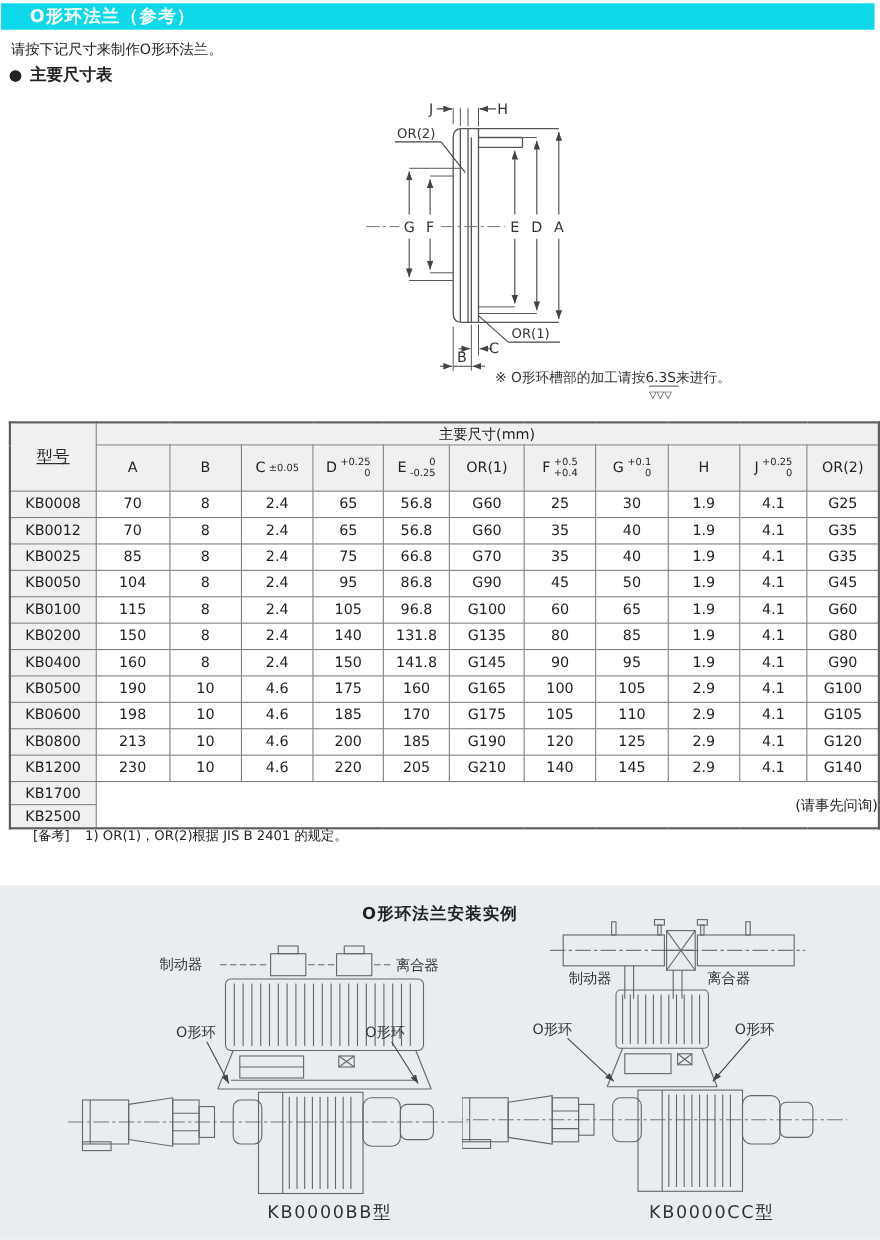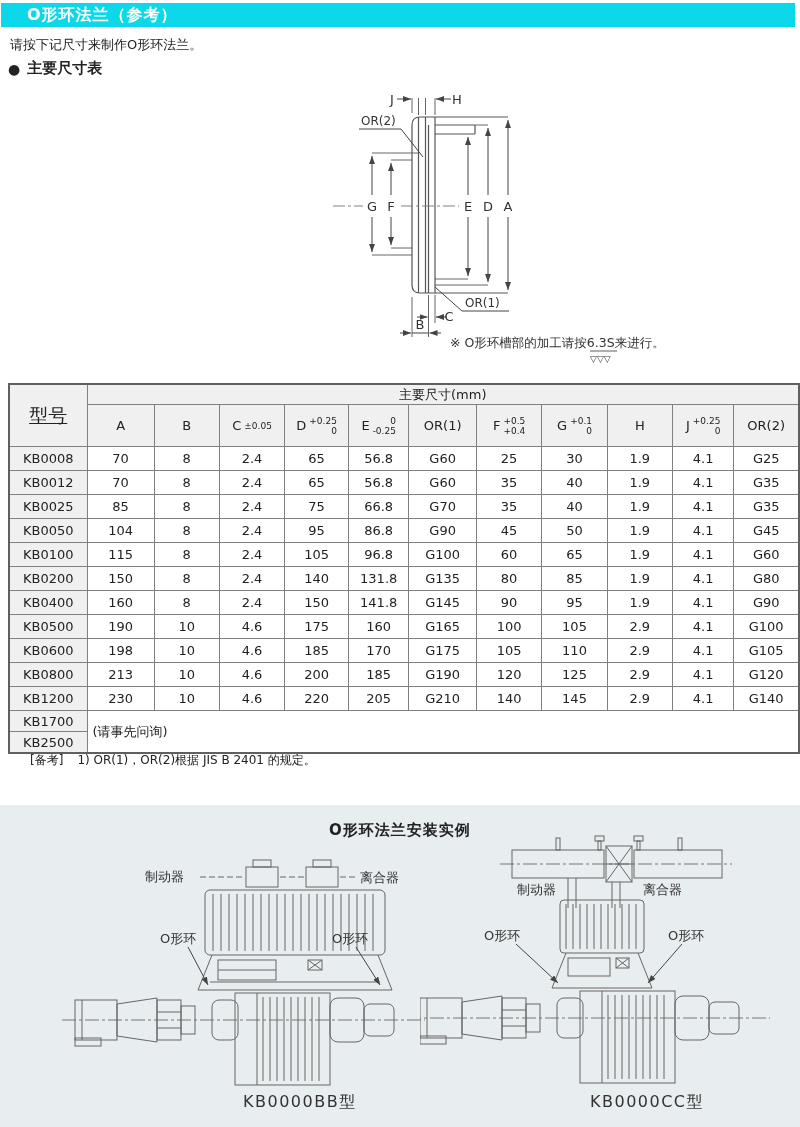--- a/index.html
+++ b/index.html
@@ -28,26 +28,26 @@
   .dimtable{
     position:absolute;left:8px;top:383px;border-collapse:collapse;
     font-size:13px;color:#222;table-layout:fixed;
   }
   .dimtable th,.dimtable td{
     border:1px solid #808080;text-align:center;vertical-align:middle;
     padding:0;font-weight:normal;overflow:hidden;
   }
   .dimtable{border:2px solid #606060;}
   .dimtable .span-h{height:19px;background:#f0f0f0;font-size:13px;}
-  .dimtable .model-h{width:77px;background:#f0f0f0;font-size:19px;text-decoration:underline;}
+  .dimtable .model-h{width:77px;background:#f0f0f0;font-size:15px;text-decoration:underline;}
   .dimtable thead tr.tolrow th{height:41px;background:#f0f0f0;}
   .dimtable tbody td{height:23px;background:#ffffff;}
   .dimtable tbody td.model{background:#f0f0f0;}
   .dimtable tbody tr.inqrow td{height:20px;}
-  .dimtable td.inquiry{text-align:left;padding-left:5px;background:#ffffff;font-size:13px;}
+  .dimtable td.inquiry{text-align:right;padding-left:5px;background:#ffffff;font-size:13px;}
   .colhead{display:flex;align-items:center;justify-content:center;gap:3px;}
   .colhead .cbase{font-size:13px;}
   .colhead .ctol{display:flex;flex-direction:column;align-items:flex-end;justify-content:center;}
   .colhead .ctol i{font-style:normal;font-size:9px;line-height:10px;}
   
   .footnotes{position:absolute;left:30px;top:752px;font-size:12px;display:flex;gap:14px;color:#222;}
   .footnotes .lines{display:flex;flex-direction:column;gap:4px;}
   
   .examples{position:absolute;left:0;top:805px;width:800px;height:322px;background:#e8edf0;}
   .ex-title{position:absolute;left:0;top:16px;width:800px;text-align:center;

